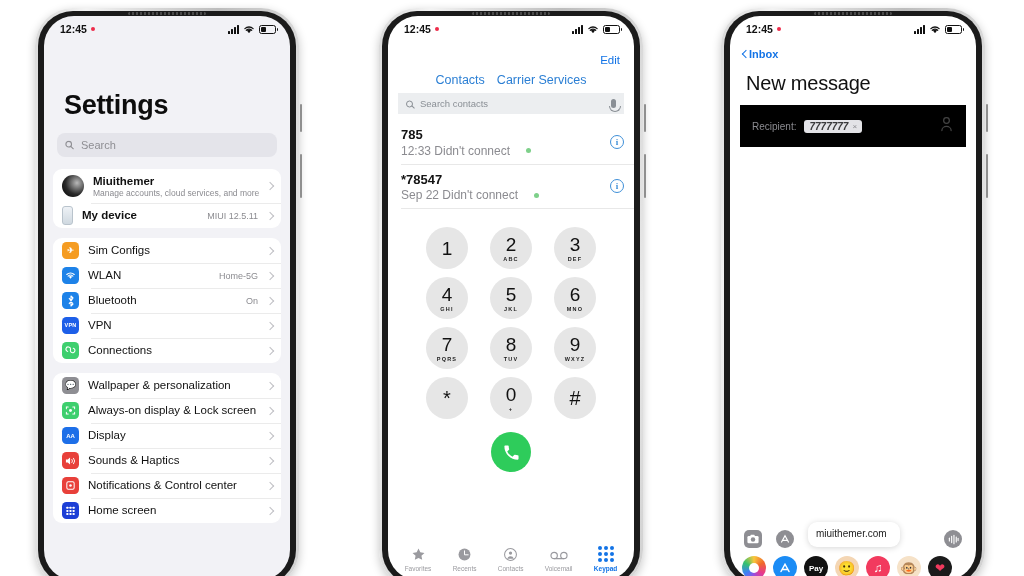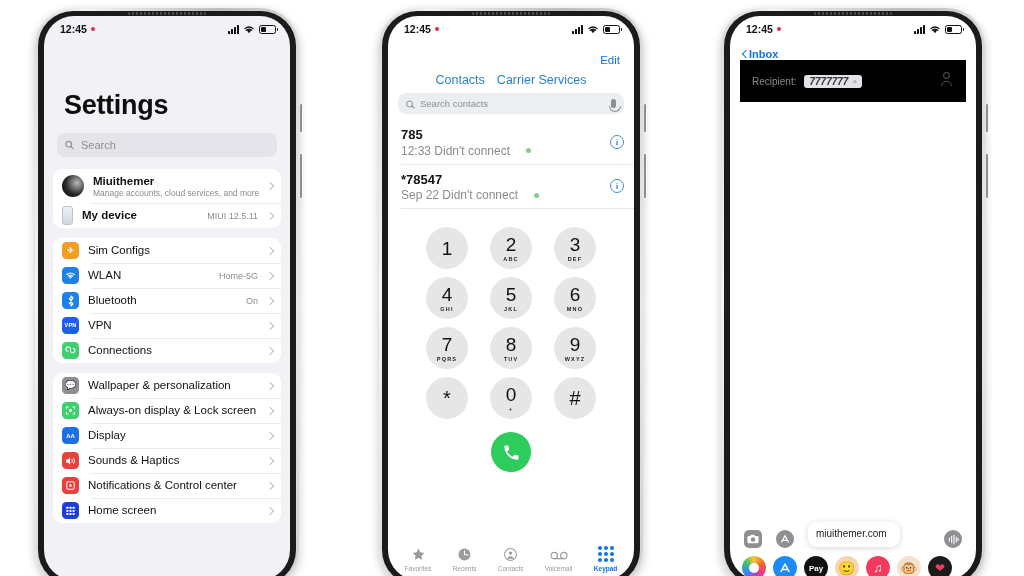--- a/index.html
+++ b/index.html
@@ -135,21 +135,21 @@
     flex:none; width:6px;height:6px;
     border-right:1.2px solid #bfbfc4; border-top:1.2px solid #bfbfc4;
     transform: rotate(45deg);
   }
 
   
   .s2 { background: #ffffff; height: 100%; display: flex; flex-direction: column; }
   .s2-edit { text-align: right; padding: 16px 14px 0 0; font-size: 11.5px; color: #1273e6; font-weight:500; }
   .s2-tabs { display: flex; justify-content: center; gap: 12px; padding: 7px 0 6px; font-size: 12.5px; color: #2b7fd4; }
   .s2-search {
-    margin: 0 10px; height: 21px; border-radius: 8px; background: #eceef0;
+    margin: 0 10px; height: 21px; border-radius: 0; background: #eceef0;
     display:flex; align-items:center; justify-content:space-between;
     padding: 0 8px 0 22px; position:relative;
     font-size: 9.5px; color: #8a8f95;
   }
   .mag {
     position:absolute; left:8px; top:50%; transform:translateY(-50%);
     width:7px;height:7px;border:1.2px solid #8a8f95;border-radius:50%;
   }
   .mag::after{content:'';position:absolute;right:-3px;bottom:-2px;width:4px;height:1.2px;background:#8a8f95;transform:rotate(45deg);}
   .mic { width:5px;height:9px;border-radius:3px;background:#8a8f95;position:relative; }
@@ -641,20 +641,21 @@
                   <b></b>
                 </span>
             </div>
           </div>
 
           <div class="s3-back">
             <span class="bchev"></span>
             <span>Inbox</span>
           </div>
 
+          <div class="s3-title">New message</div>
 
           <div class="recip">
             <span class="recip-label">Recipient:</span>
             <span class="chip">
               <span>7777777</span>
               <span class="x">×</span>
             </span>
             <span class="person">
               <svg width="15" height="16" viewBox="0 0 16 18">
                   <circle cx="8" cy="5" r="3.2" stroke="#444" stroke-width="1.4" fill="none"></circle>

